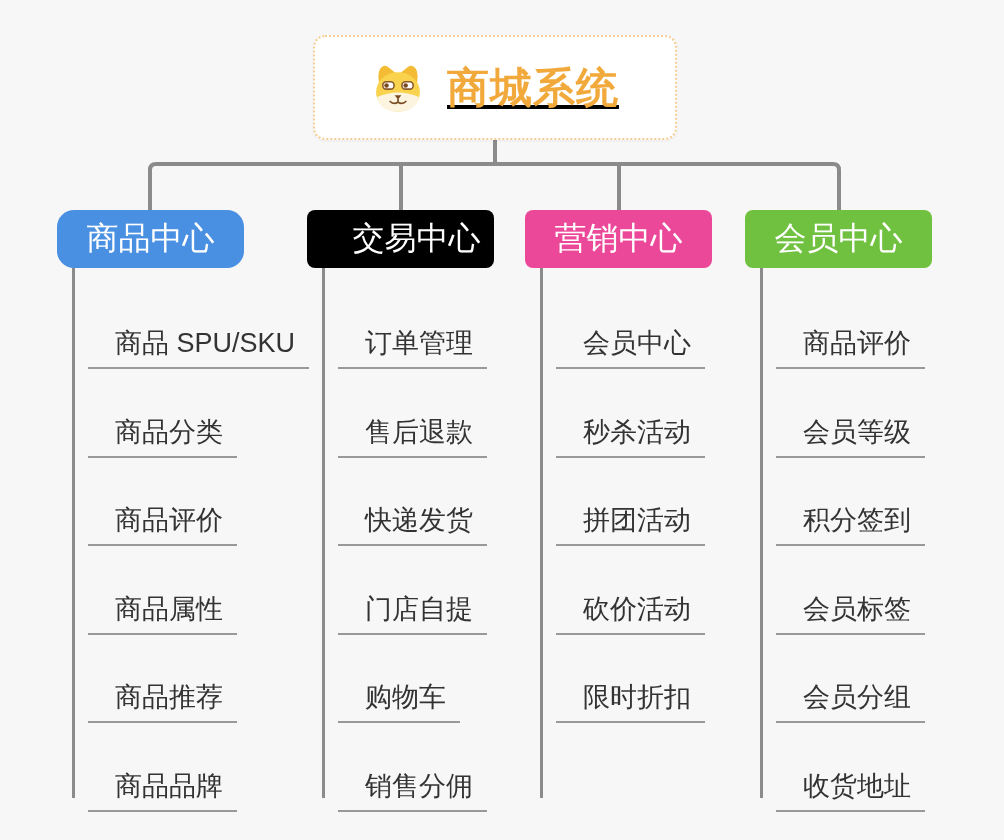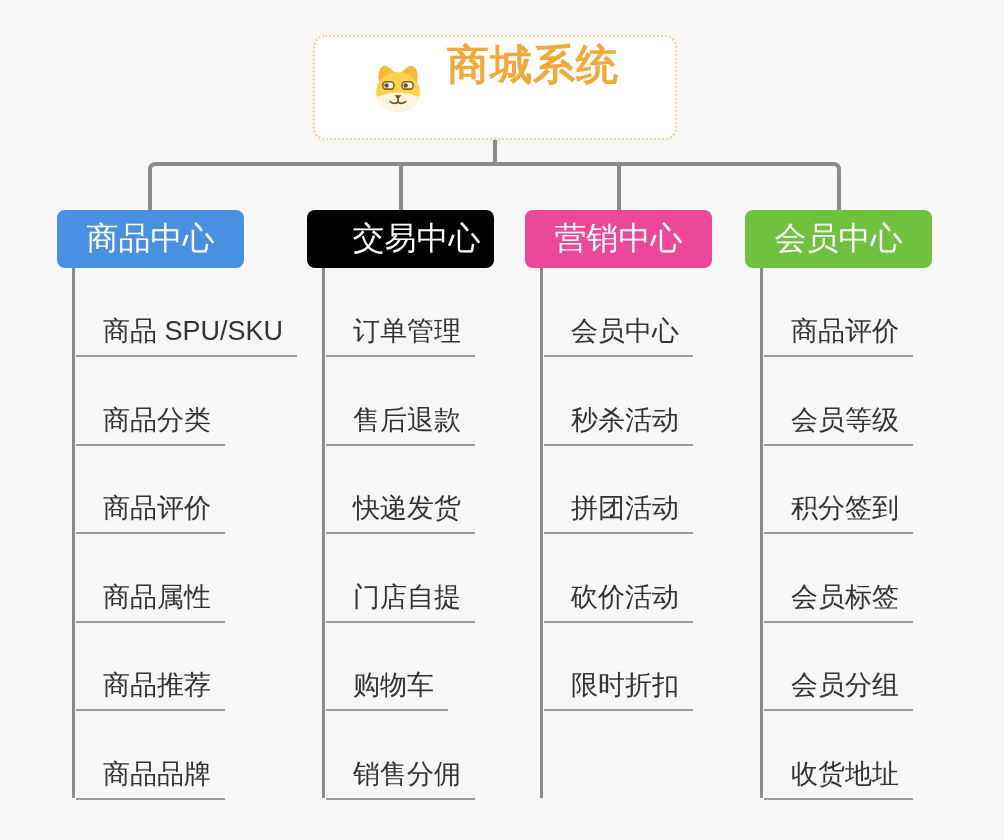--- a/index.html
+++ b/index.html
@@ -30,23 +30,25 @@
   
   .root-node{
     position:absolute;
     left:313px;top:35px;
     width:364px;height:105px;
     background:#fff;
     border:2px dotted #F6CE93;
     border-radius:12px;
     box-sizing:border-box;
     display:flex;
+    align-items:center;
     justify-content:center;
     gap:22px;
     box-shadow:0 1px 3px rgba(0,0,0,0.05);
+    text-decoration:underline;
   }
   .root-title{
     font-size:42px;
     font-weight:600;
     color:#F2A93C;
     letter-spacing:1px;
     white-space:nowrap;
   }
   .root-icon{display:flex;align-items:center;}
   
@@ -70,21 +72,21 @@
     white-space:nowrap;
   }
   .trunk{
     position:absolute;
     left:15px;top:58px;
     width:3px;height:530px;
     background:var(--line);
   }
   .leaves{
     list-style:none;
-    margin:0;padding:4px;
+    margin:0;padding:16px;
     margin-left:15px;
   }
   .leaves li{
     height:88.6px;
     display:flex;
     align-items:flex-end;
   }
   .leaves li:first-child{height:85px;}
   .leaf{
     font-size:27px;
@@ -118,21 +120,21 @@
         <circle cx="13.8" cy="19.8" r="2" fill="#7A4A22"></circle>
         <circle cx="30.8" cy="19.8" r="2" fill="#7A4A22"></circle>
         <path d="M21,28.5 h6 l-3,3.8 Z" fill="#7A4A22"></path>
         <path d="M24,32 v2.2 M17,34 q3.5,3.2 7,0.6 q3.5,2.6 7,-0.6" fill="none" stroke="#7A4A22" stroke-width="1.5" stroke-linecap="round"></path>
       </svg>
     </span>
     <span class="root-title" style="color: rgb(242, 169, 60);">商城系统</span>
   </div>
 
   <div class="branch b0">
-    <div class="branch-box" style="background: rgb(74, 144, 226);">
+    <div class="branch-box" style="background: rgb(74, 144, 226); border-radius: 17px;">
       <span class="branch-label">商品中心</span>
     </div>
     <div class="trunk"></div>
     <ul class="leaves">
         <li>
           <span class="leaf">商品 SPU/SKU</span>
         </li>
         <li>
           <span class="leaf">商品分类</span>
         </li>

